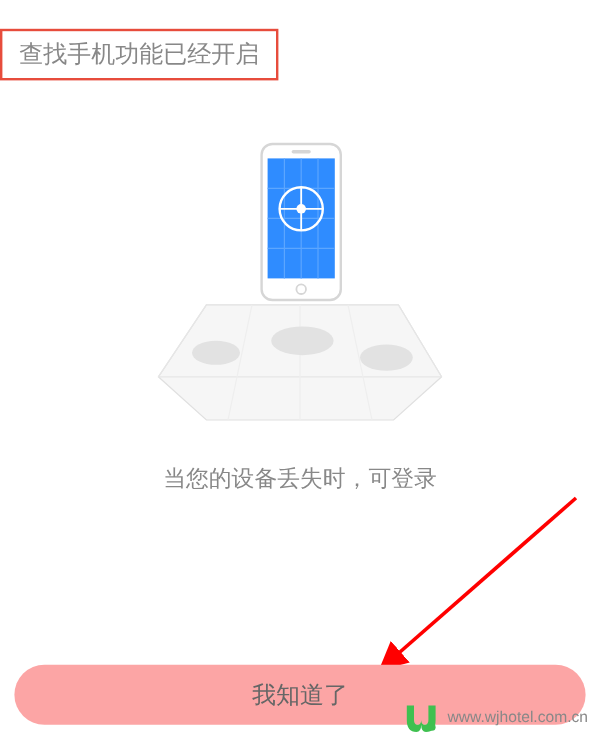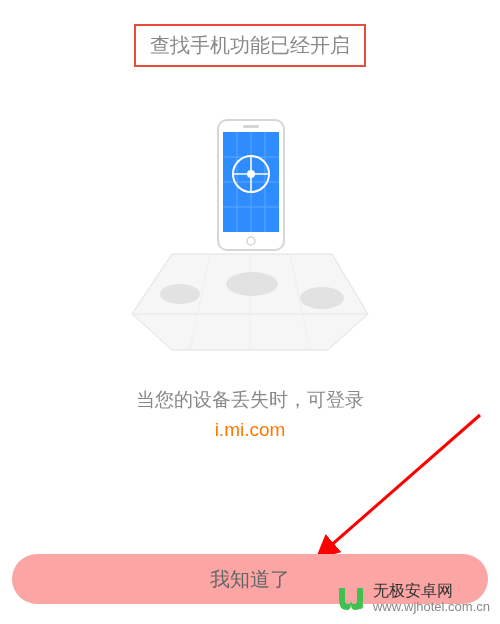--- a/index.html
+++ b/index.html
@@ -9,21 +9,21 @@
     }
     body {
       width: 500px;
       height: 624px;
       background: #ffffff;
       font-family: -apple-system, "Helvetica Neue", Arial, sans-serif;
       position: relative;
       overflow: hidden;
     }
     .title-container {
-      text-align: center;
+      text-align: left;
       padding-top: 24px;
     }
     .title-box {
       display: inline-block;
       border: 2px solid #e74c3c;
       padding: 6px 14px;
       color: #888888;
       font-size: 20px;
     }
     .illustration {
@@ -143,21 +143,20 @@
 
       <circle cx="33" cy="121" r="4" fill="none" stroke="#d6d6d6" stroke-width="1.5"></circle>
 
       <rect x="25" y="5" width="16" height="3" rx="1.5" fill="#d6d6d6"></rect>
     </g>
   </svg>
 </div>
 
 <div class="description">
   <div>当您的设备丢失时，可登录</div>
-  <div class="link-text">i.mi.com</div>
 </div>
 
 <div class="arrow-container">
   <svg width="210" height="170" viewBox="0 0 210 170">
     <defs>
       <marker id="arrowhead" markerWidth="8" markerHeight="8" refX="6" refY="4" orient="auto">
         <polygon points="0,0 8,4 0,8" fill="#ff0000"></polygon>
       </marker>
     </defs>
     <line x1="190" y1="10" x2="30" y2="150" stroke="#ff0000" stroke-width="3" marker-end="url(#arrowhead)"></line>
@@ -169,16 +168,15 @@
     <span>我知道了</span>
   </button>
 </div>
 
 <div class="watermark">
   <svg width="32" height="32" viewBox="0 0 32 32">
     <path d="M4 6 L4 18 Q4 28 12 28 Q16 28 16 22 Q16 28 20 28 Q28 28 28 18 L28 6 L22 6 L22 18 Q22 22 19 22 Q16 22 16 18 L16 6 L16 18 Q16 22 13 22 Q10 22 10 18 L10 6 Z" fill="#3fc050"></path>
     <circle cx="25" cy="24" r="3" fill="#3fc050"></circle>
   </svg>
   <div class="watermark-text">
-    <span class="watermark-cn">无极安卓网</span>
     <span class="watermark-url">www.wjhotel.com.cn</span>
   </div>
 </div>
 
 </body></html>

